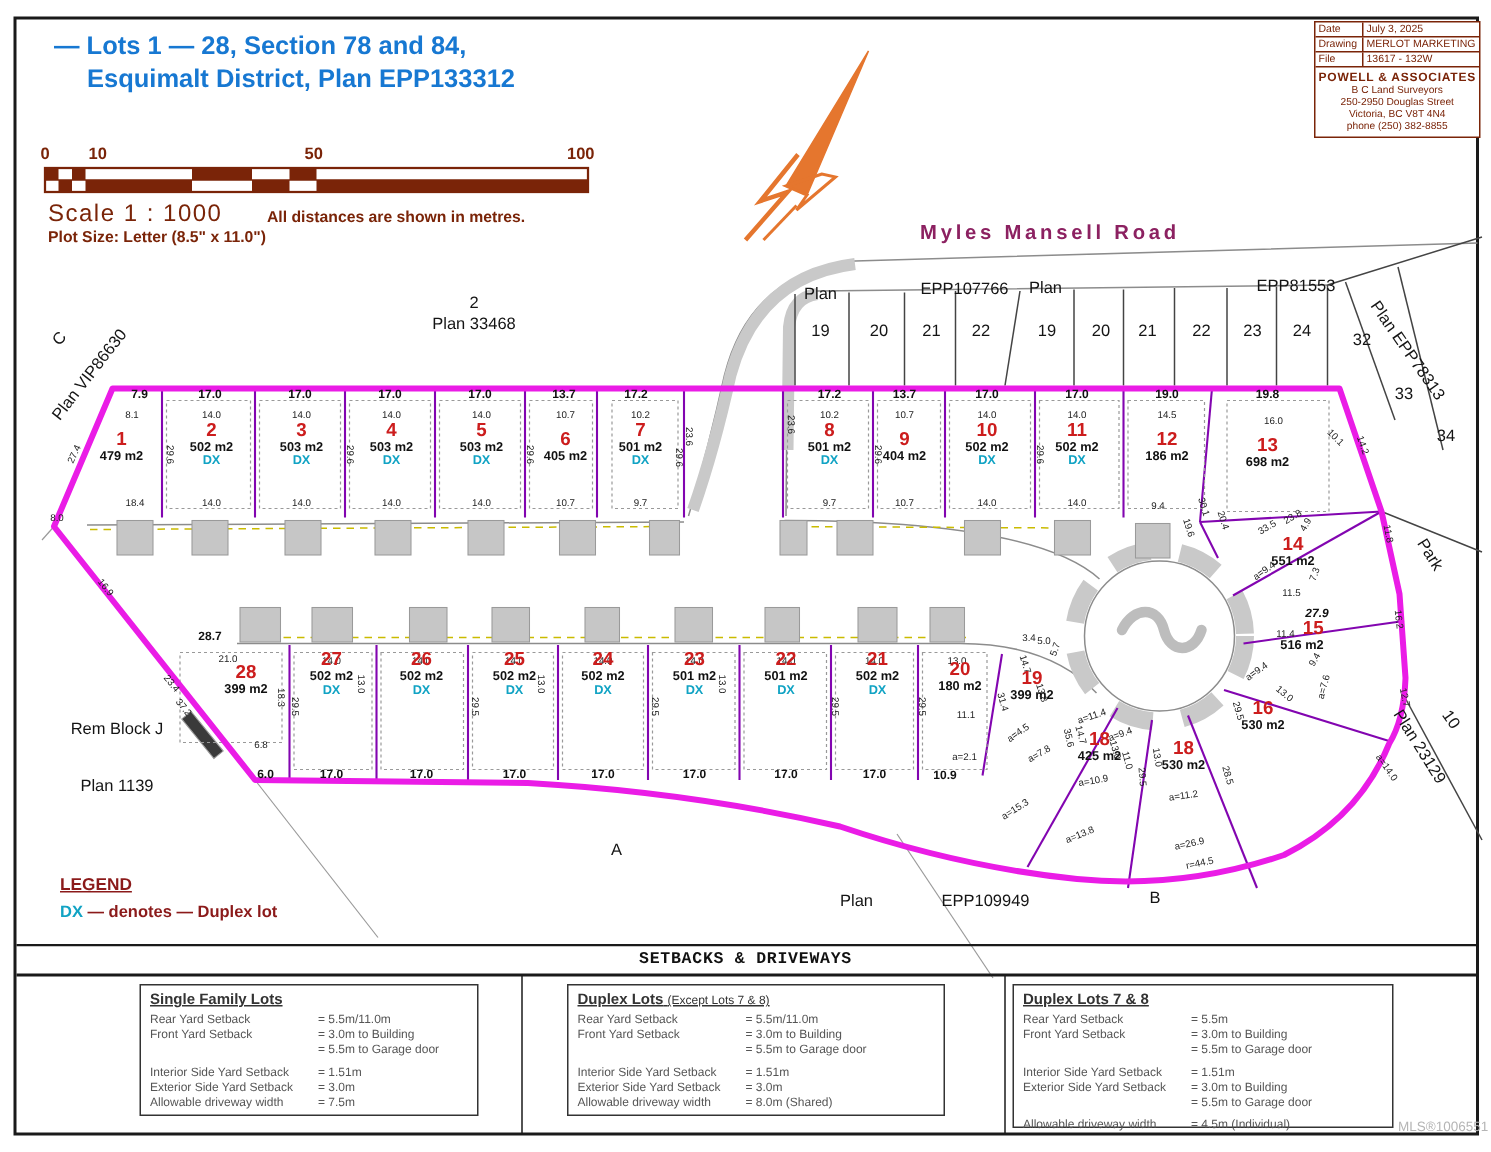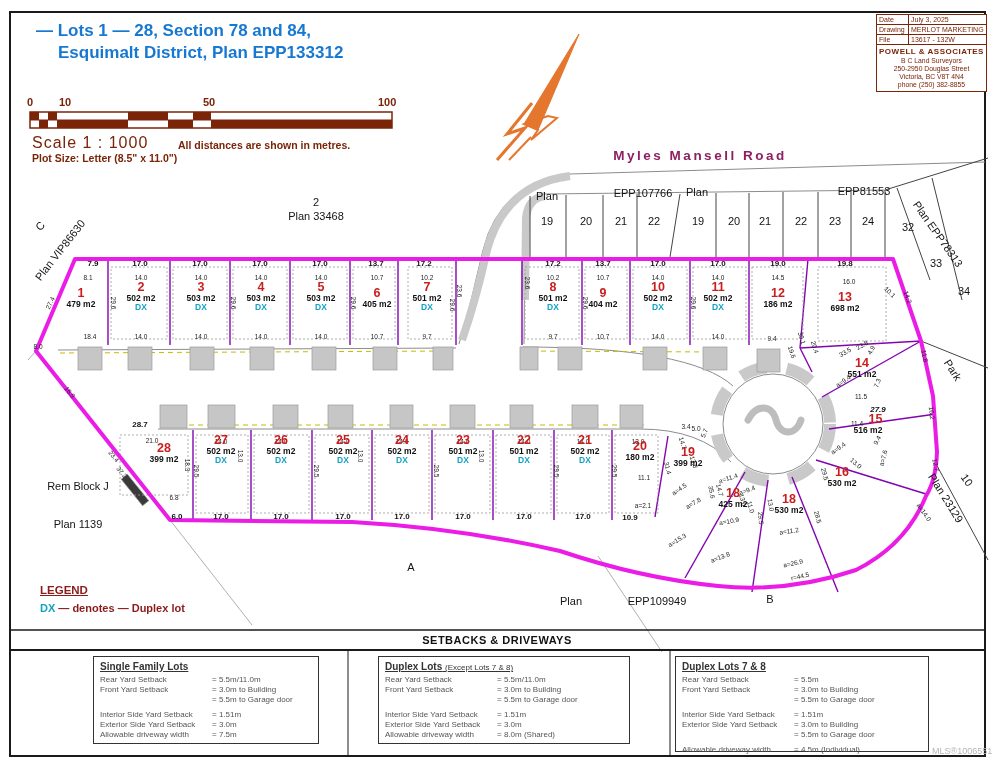--- a/index.html
+++ b/index.html
@@ -35,21 +35,21 @@
   
   #roadname{position:absolute;left:700px;top:155px;transform:translate(-50%,-50%);
             color:#8c2161;font-weight:bold;font-size:13.5px;letter-spacing:2.5px;}
   
   #legend{position:absolute;left:40px;top:584px;font-size:11px;}
   #legend .lt{color:#8b1a1a;font-weight:bold;text-decoration:underline;font-size:11.5px;}
   #legend .row{margin-top:6px;color:#8b1a1a;font-weight:bold;}
   #legend .dx{color:#11a3c4;}
   
   #band-title{position:absolute;left:497px;top:640px;transform:translate(-50%,-50%);
-              font-weight:bold;font-size:11px;color:#111;letter-spacing:.5px;}
+              font-weight:bold;font-size:11px;color:#111;letter-spacing:.5px;font-family:Liberation Mono, monospace;}
   .sbox{position:absolute;border:1.5px solid #333;background:#fff;color:#555;font-size:8px;padding:4px 6px;}
   .sbox .t{color:#333;font-weight:bold;font-size:10px;text-decoration:underline;margin-bottom:3px;}
   .sbox .t .suf{font-weight:normal;font-size:8px;}
   .sbox .r{display:flex;line-height:1.25;}
   .sbox .r .lab{width:112px;}
   .sbox .r.gap{margin-top:5px;}
   #mls{position:absolute;left:932px;top:746px;color:#b5b5b5;font-size:9px;}
 </style>
 </head>
 <body>

